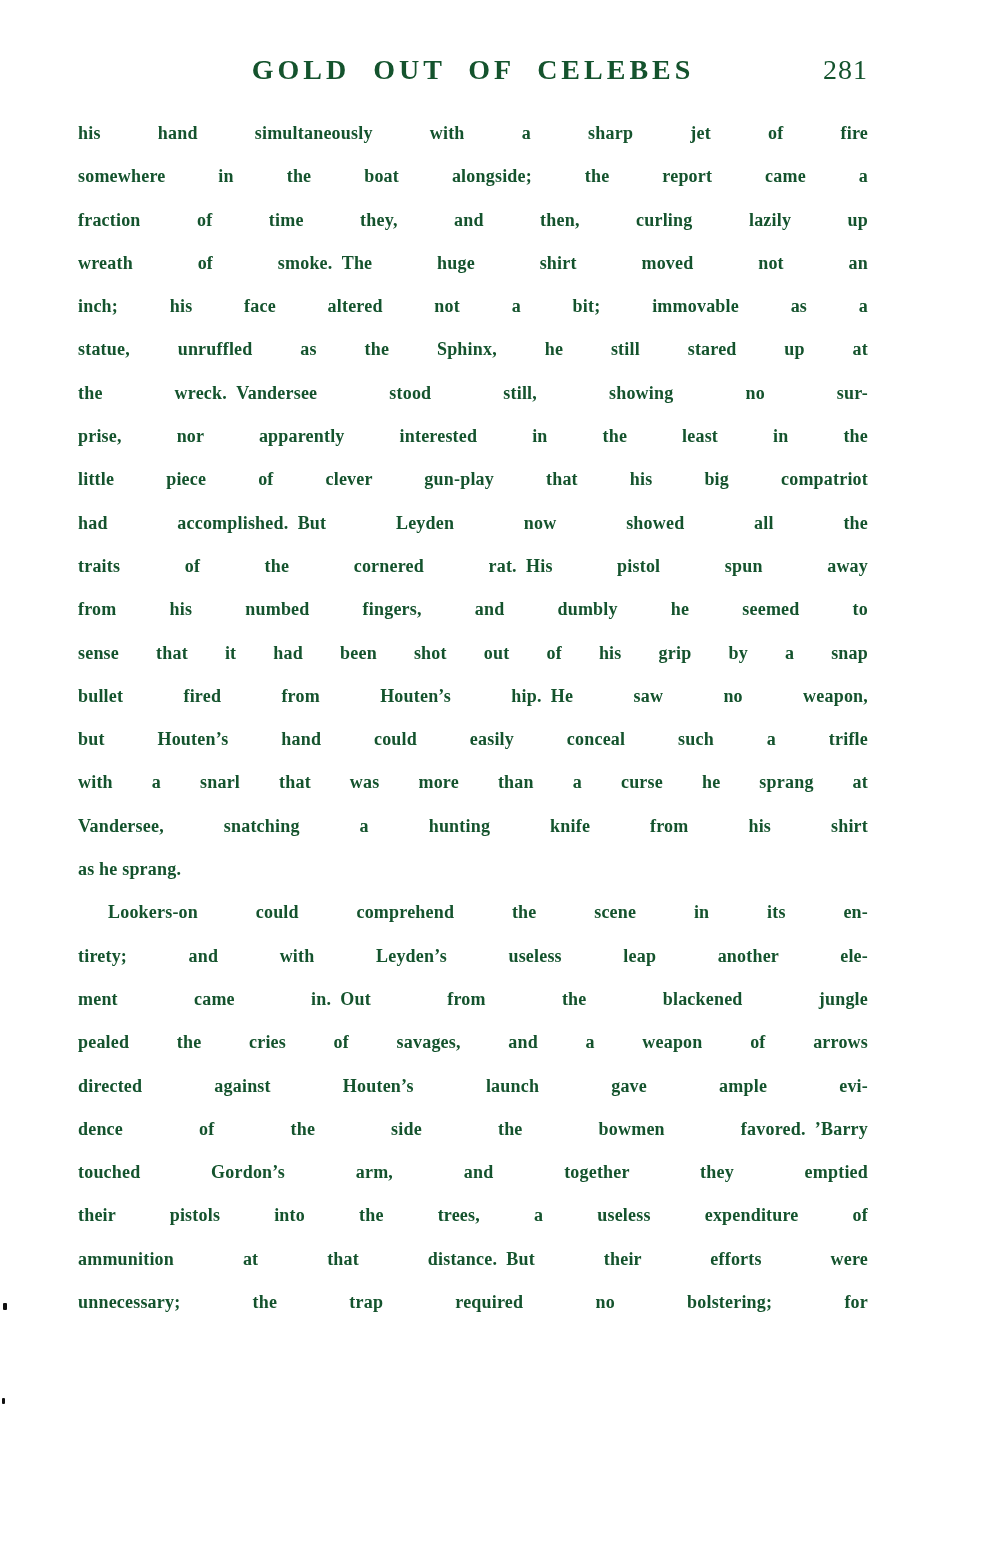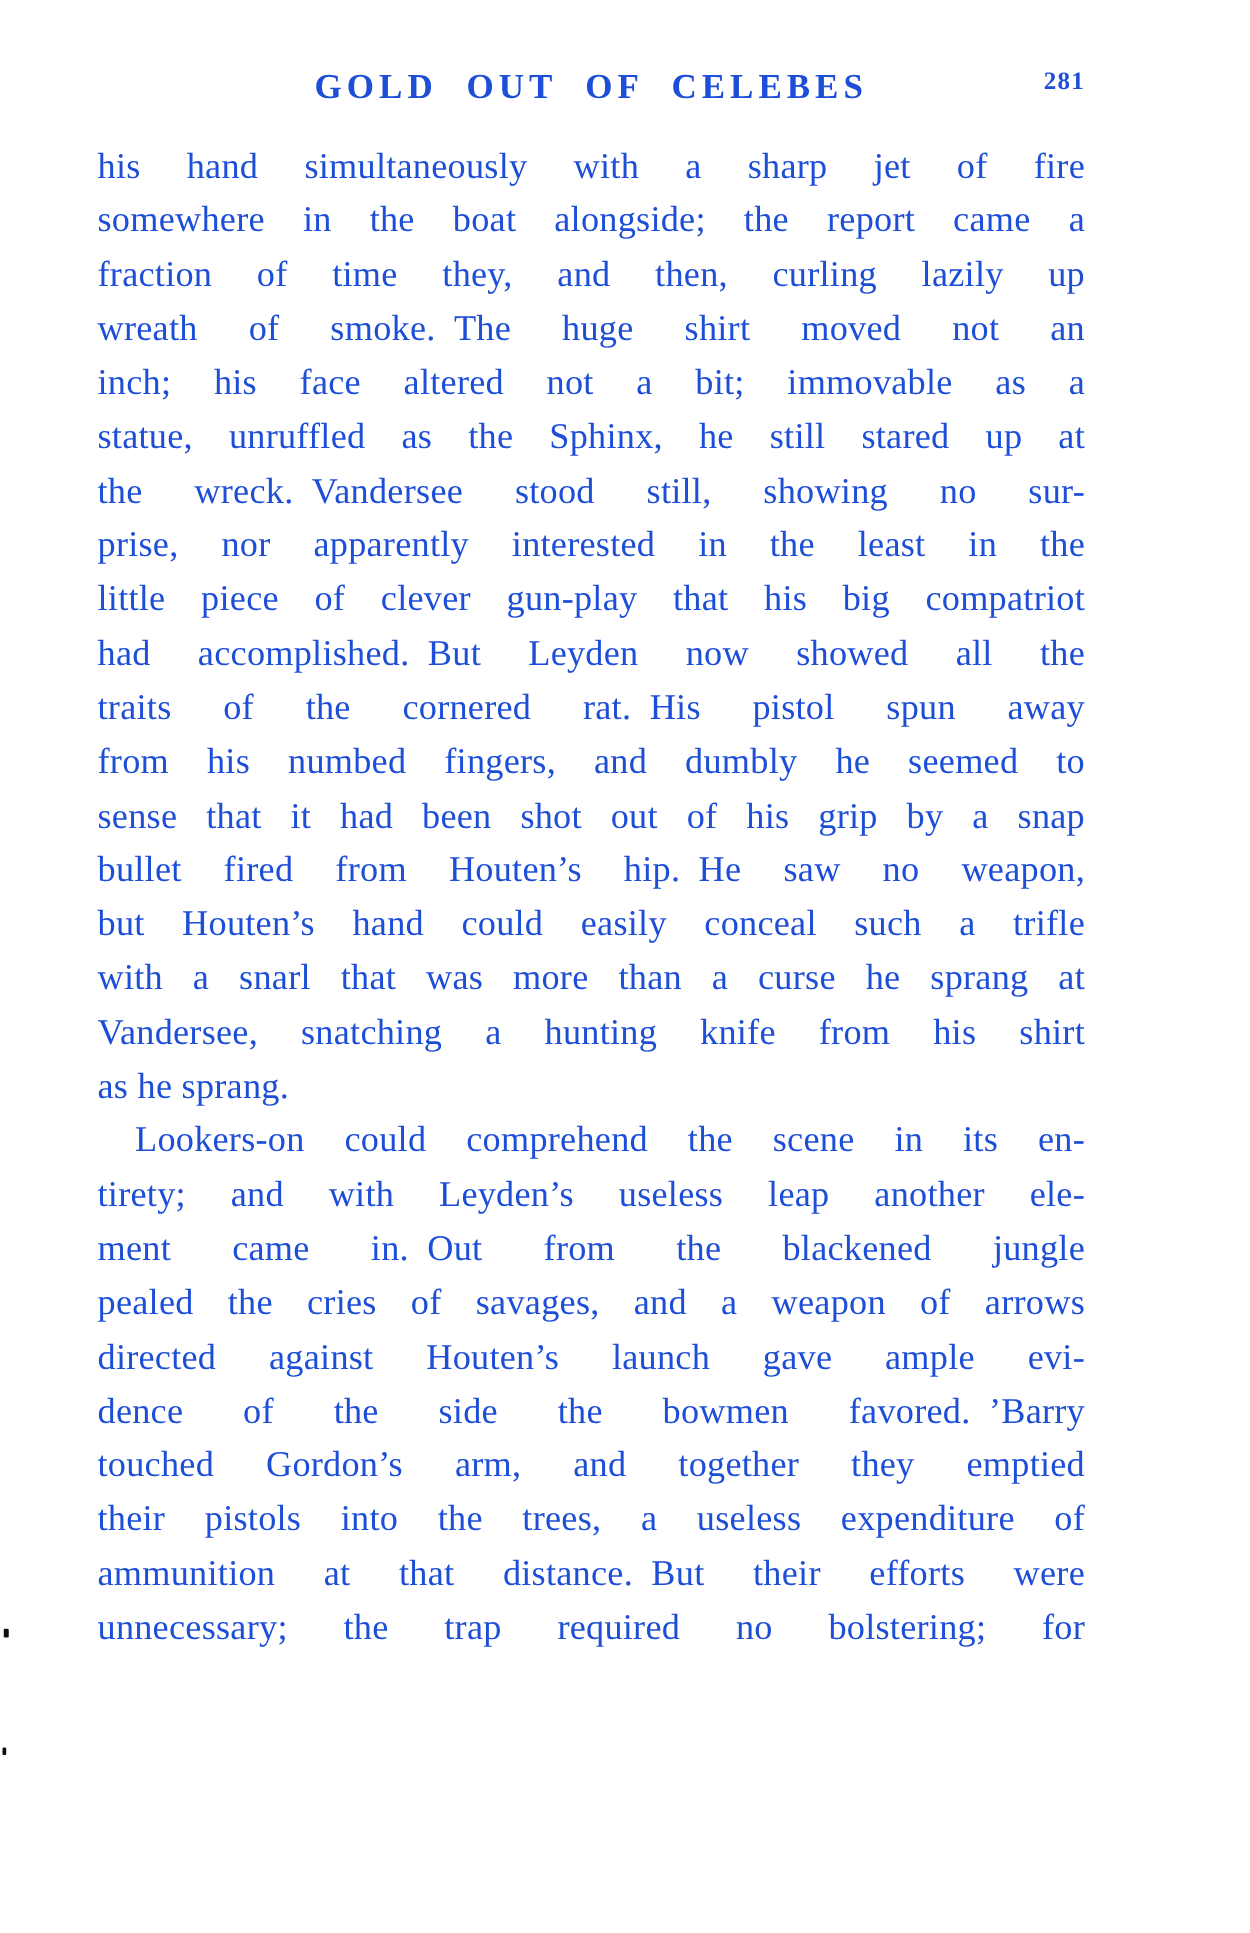--- a/index.html
+++ b/index.html
@@ -6,21 +6,21 @@
     margin: 0;
     padding: 0;
   }
   .page {
     position: relative;
     width: 1000px;
     height: 1546px;
     background: #ffffff;
     overflow: hidden;
     font-family: "Liberation Serif", "DejaVu Serif", serif;
-    color: #1d4ed8;
+    color: #14532d;
   }
   .running-header {
     position: absolute;
     top: 54px;
     left: 78px;
     width: 790px;
     height: 36px;
   }
   .header-title {
     position: absolute;
@@ -30,33 +30,33 @@
     font-size: 28px;
     font-weight: bold;
     letter-spacing: 4px;
     word-spacing: 12px;
     white-space: nowrap;
   }
   .page-number {
     position: absolute;
     right: 0;
     top: 0;
-    font-size: 20px;
-    font-weight: bold;
+    font-size: 28px;
+    font-weight: normal;
     letter-spacing: 1px;
   }
   .body-text {
     position: absolute;
     top: 112px;
     left: 78px;
     width: 790px;
   }
   .line {
-    font-size: 29px;
-    font-weight: normal;
+    font-size: 18px;
+    font-weight: bold;
     line-height: 43.3px;
     height: 43.3px;
     text-align: justify;
     text-align-last: justify;
     letter-spacing: 0.2px;
     white-space: nowrap;
   }
   .line.para-end {
     text-align-last: left;
   }

